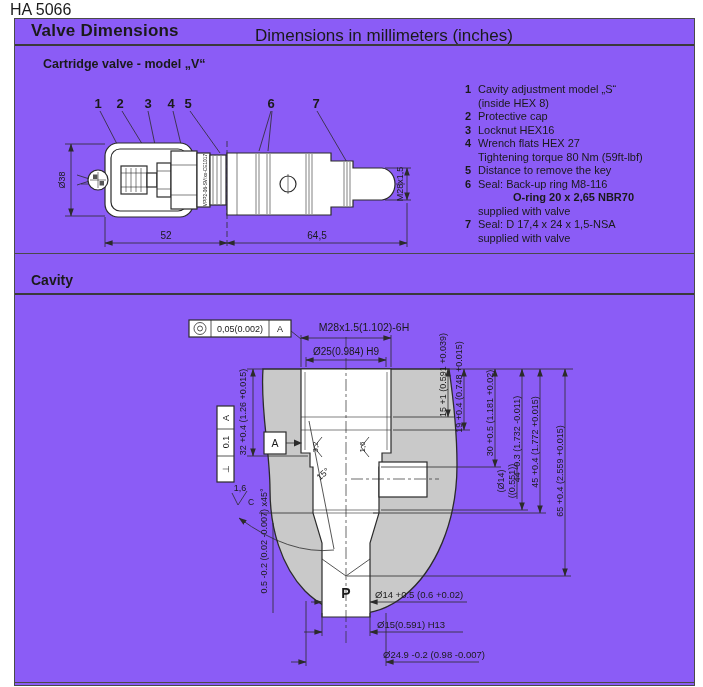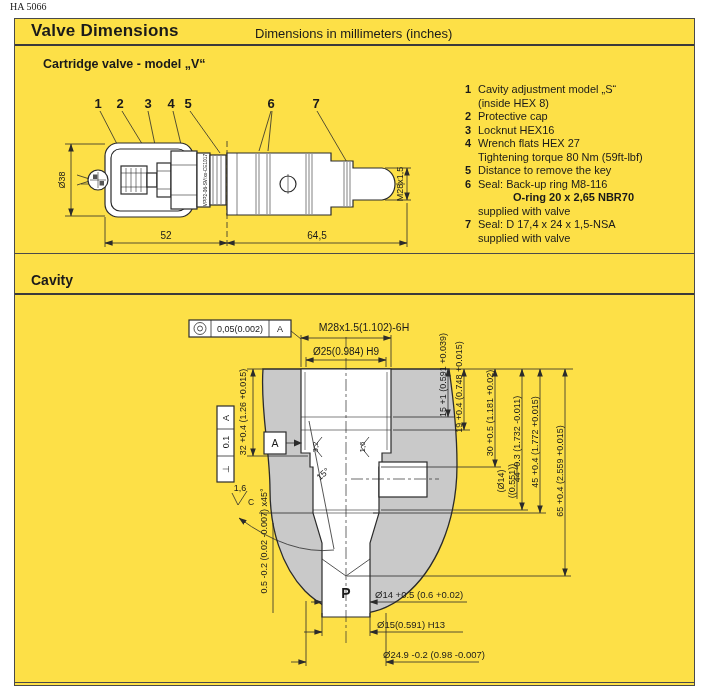--- a/index.html
+++ b/index.html
@@ -1,27 +1,27 @@
 <!DOCTYPE html>
 <html><head>
 <meta charset="utf-8">
 <style>
   html,body{margin:0;padding:0;}
   body{
     width:703px;height:687px;position:relative;background:#ffffff;
     font-family:"Liberation Sans",sans-serif;color:#1a1a1a;overflow:hidden;
   }
-  #doc-code{position:absolute;left:10px;top:1px;font-size:10px;font-family:Liberation Serif, serif;}
+  #doc-code{position:absolute;left:10px;top:1px;font-size:16px;}
   #frame{
     position:absolute;left:14px;top:18px;width:681px;height:668px;
-    border:1.6px solid #4a4a4a;box-sizing:border-box;background:#fde047;
+    border:1.6px solid #4a4a4a;box-sizing:border-box;background:#8b5cf6;
   }
   #title-bar{position:absolute;left:0;top:0;right:0;height:25px;border-bottom:2px solid #3a3a3a;}
   #page-title{position:absolute;left:16px;top:2px;font-size:17px;font-weight:bold;letter-spacing:.2px;}
-  #page-subtitle{position:absolute;left:240px;top:7px;font-size:13px;}
+  #page-subtitle{position:absolute;left:240px;top:7px;font-size:17px;}
   #cartridge-heading{position:absolute;left:16px;top:38px;font-size:12.5px;font-weight:bold;margin-left:12px;}
   #valve-figure{position:absolute;left:30px;top:60px;}
   #parts-list{position:absolute;left:450px;top:64px;width:228px;font-size:11px;line-height:13.5px;}
   .part-item{display:block;}
   .pline{display:flex;}
   .pnum{font-weight:bold;width:13px;flex:0 0 13px;}
   .ptext{flex:1;}
   .cont{padding-left:13px;}
   .cont2{padding-left:48px;font-weight:bold;}
   #divider{position:absolute;left:0;right:0;top:234px;border-top:1.6px solid #4a4a4a;}

